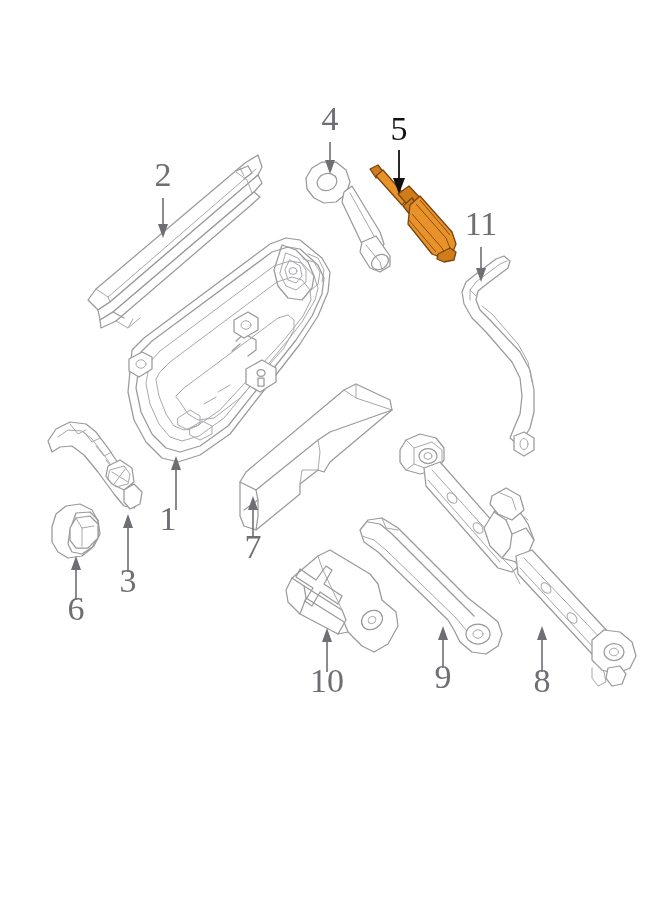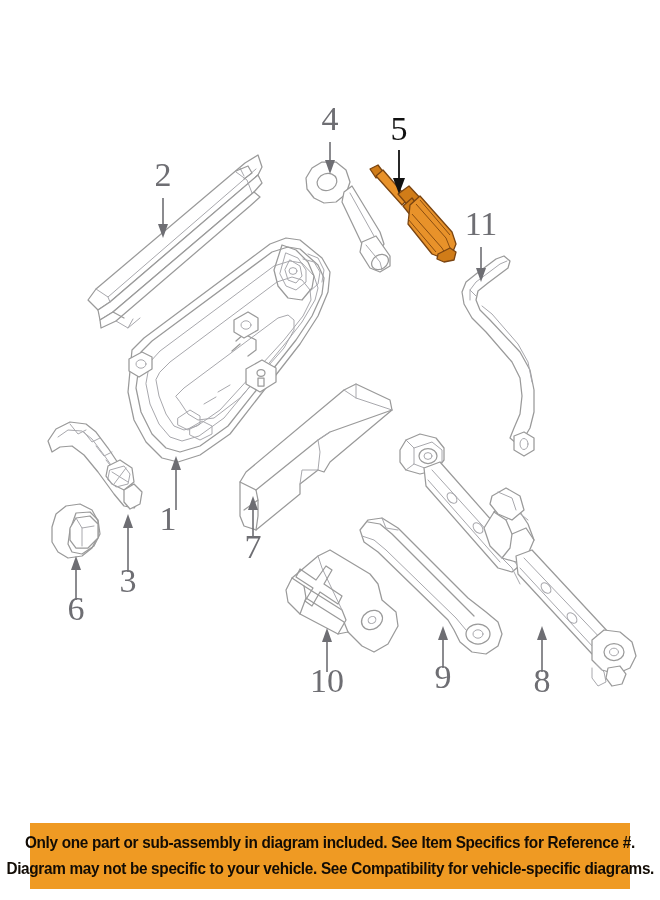--- a/index.html
+++ b/index.html
@@ -376,18 +376,14 @@
     <text class="callout-label highlight" x="399" y="140" text-anchor="middle" font-size="38">5</text>
     <text class="callout-label" x="76" y="620" text-anchor="middle">6</text>
     <text class="callout-label" x="253" y="558" text-anchor="middle">7</text>
     <text class="callout-label" x="542" y="692" text-anchor="middle">8</text>
     <text class="callout-label" x="443" y="688" text-anchor="middle">9</text>
     <text class="callout-label" x="327" y="692" text-anchor="middle">10</text>
     <text class="callout-label" x="481" y="235" text-anchor="middle">11</text>
 
   </svg>
 
-  <div id="footer-banner">
-    <div class="banner-line">Only one part or sub-assembly in diagram included. See Item Specifics for Reference #.</div>
-    <div class="banner-line">Diagram may not be specific to your vehicle. See Compatibility for vehicle-specific diagrams.</div>
-  </div>
 
 </div>
 
 </body></html>

